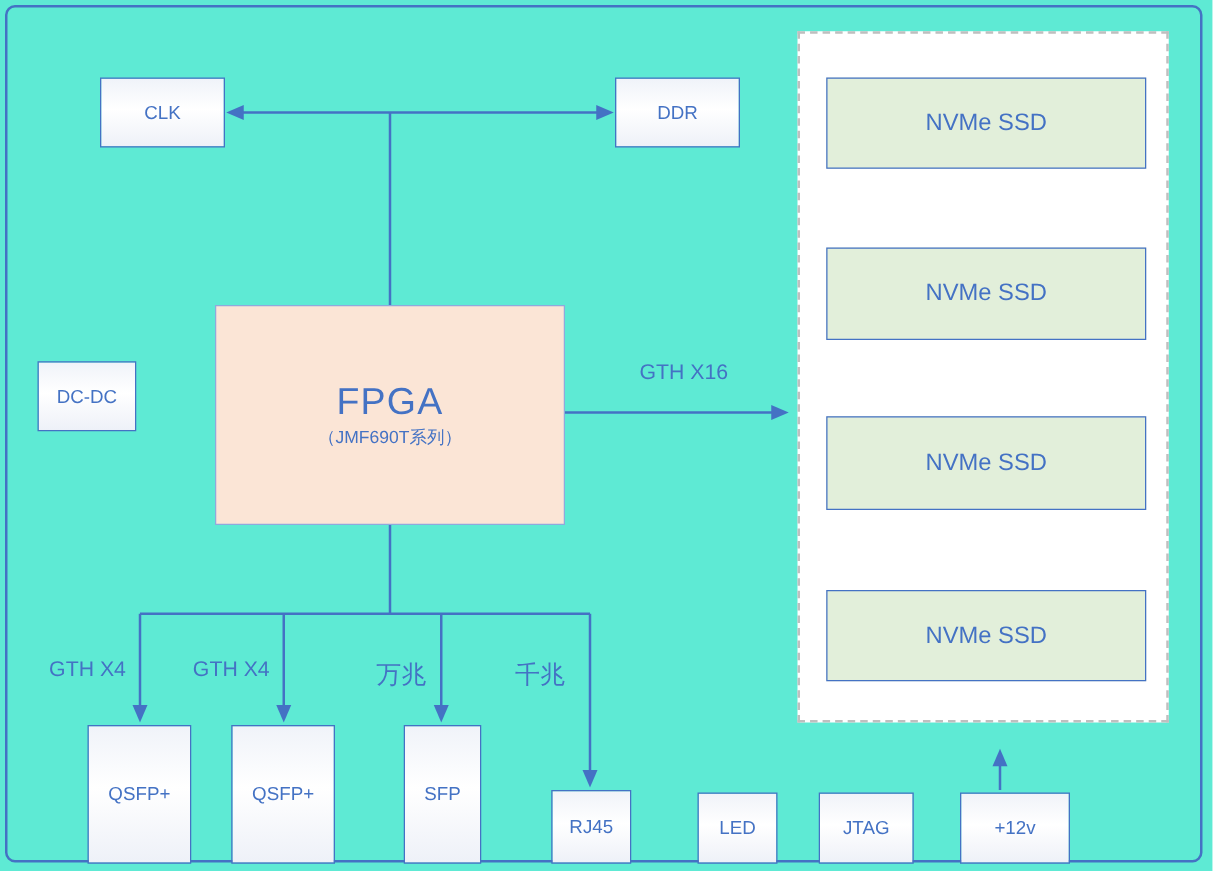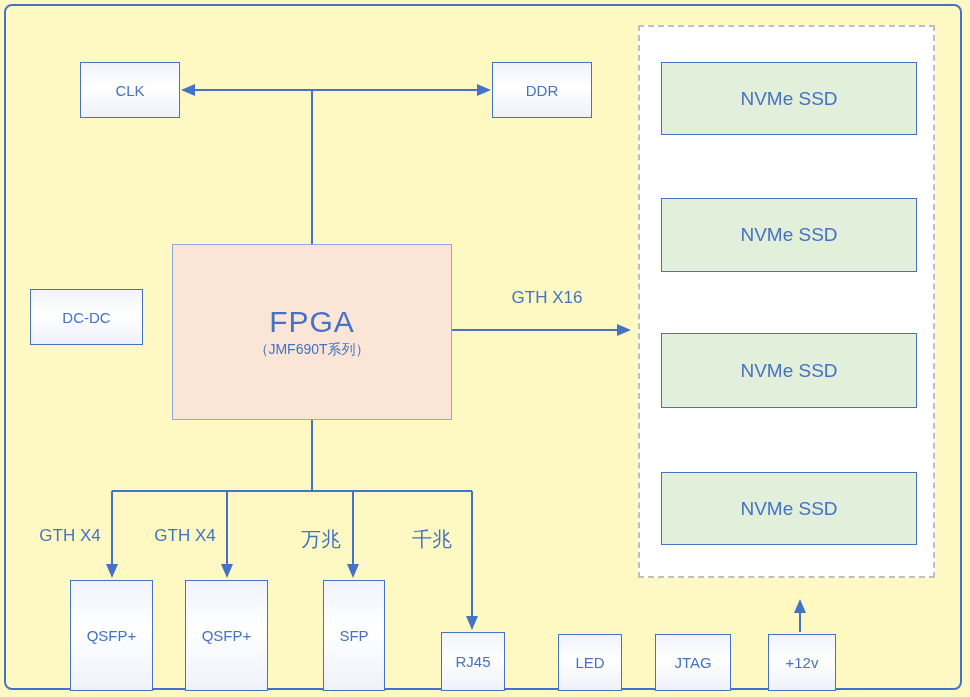--- a/index.html
+++ b/index.html
@@ -1,19 +1,19 @@
 <!DOCTYPE html>
 <html><head>
 <meta charset="utf-8">
 <style>
   html,body{margin:0;padding:0;background:#ffffff;}
   .canvas{
     position:relative;
     width:970px;height:697px;
-    background:#fef9c3;
+    background:#5eead4;
     font-family:"Liberation Sans","DejaVu Sans",sans-serif;
     overflow:hidden;
   }
   .outer-frame{
     position:absolute;left:4px;top:4px;width:958px;height:686px;
     border:2px solid #4472C4;border-radius:8px;
     box-sizing:border-box;
   }
   .connectors{position:absolute;left:0;top:0;width:970px;height:697px;}
   .node{
@@ -85,21 +85,21 @@
       <polygon points="227,578 221,564 233,564"></polygon>
       <polygon points="353,578 347,564 359,564"></polygon>
       <polygon points="472,630 466,616 478,616"></polygon>
       <polygon points="800,599 794,613 806,613"></polygon>
     </g>
   </svg>
 
   <div class="node small" style="left:80px;top:62px;width:100px;height:56px">CLK</div>
   <div class="node small" style="left:492px;top:62px;width:100px;height:56px">DDR</div>
 
-  <div class="node small" style="left:30px;top:289px;width:113px;height:56px">DC-DC</div>
+  <div class="node small" style="left:30px;top:289px;width:79px;height:56px">DC-DC</div>
 
   <div class="node fpga" style="left:172px;top:244px;width:280px;height:176px">
     <span class="fpga-title">FPGA</span>
     <span class="fpga-subtitle">（JMF690T系列）</span>
   </div>
 
   <div class="dashed-group" style="left:638px;top:25px;width:297px;height:553px"></div>
   <div class="node ssd" style="left:661px;top:62px;width:256px;height:73px">NVMe SSD</div>
   <div class="node ssd" style="left:661px;top:198px;width:256px;height:74px">NVMe SSD</div>
   <div class="node ssd" style="left:661px;top:333px;width:256px;height:75px">NVMe SSD</div>
@@ -110,15 +110,15 @@
   <div class="edge-label lat" style="left:145px;top:526px;width:80px">GTH X4</div>
   <div class="edge-label cjk" style="left:296px;top:526px;width:50px">万兆</div>
   <div class="edge-label cjk" style="left:407px;top:526px;width:50px">千兆</div>
 
   <div class="node small" style="left:70px;top:580px;width:83px;height:111px">QSFP+</div>
   <div class="node small" style="left:185px;top:580px;width:83px;height:111px">QSFP+</div>
   <div class="node small" style="left:323px;top:580px;width:62px;height:111px">SFP</div>
   <div class="node small" style="left:441px;top:632px;width:64px;height:59px">RJ45</div>
   <div class="node small" style="left:558px;top:634px;width:64px;height:57px">LED</div>
   <div class="node small" style="left:655px;top:634px;width:76px;height:57px">JTAG</div>
-  <div class="node small" style="left:768px;top:634px;width:68px;height:57px">+12v</div>
+  <div class="node small" style="left:768px;top:634px;width:88px;height:57px">+12v</div>
 
 </div>
 
 </body></html>

